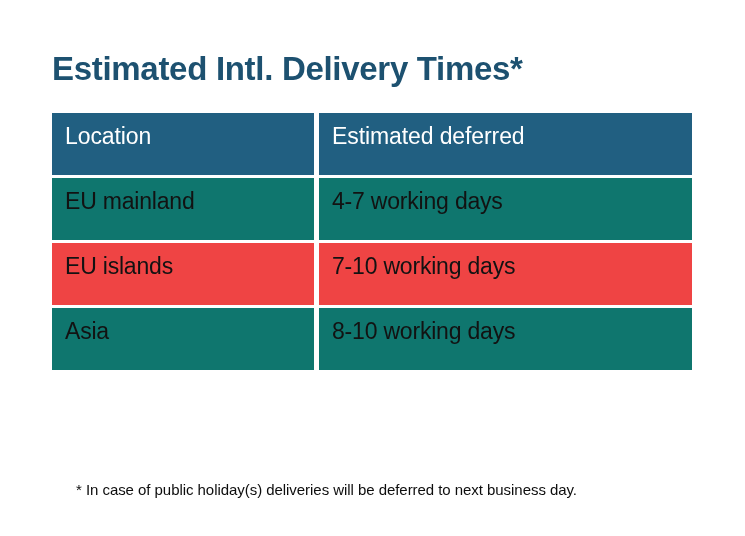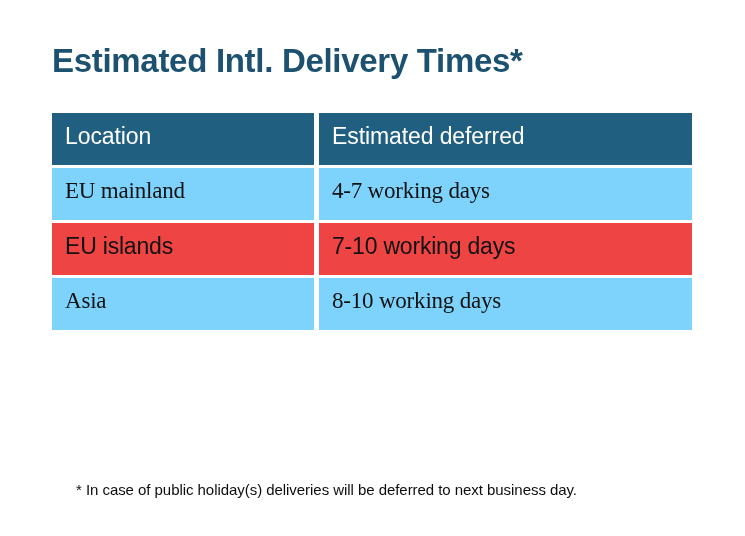--- a/index.html
+++ b/index.html
@@ -19,21 +19,21 @@
     position: relative;
     width: 745px;
     height: 536px;
     background: #ffffff;
   }
 
   
   #page-title {
     position: absolute;
     left: 52px;
-    top: 40px;
+    top: 48px;
     font-size: 33px;
     font-weight: 700;
     letter-spacing: -0.3px;
     color: #1d5170;
     line-height: 42px;
     white-space: nowrap;
   }
 
   
   #delivery-table {
@@ -42,21 +42,21 @@
     top: 113px;
     width: 640px;
     border-collapse: separate;
     border-spacing: 5px 3px;
     table-layout: fixed;
     margin: -3px -5px;
   }
 
   #delivery-table th,
   #delivery-table td {
-    padding: 0 0 6px 13px;
+    padding: 0 0 16px 13px;
     margin: 16px;
     height: 46px;
     vertical-align: middle;
     text-align: left;
     font-weight: normal;
   }
 
   #delivery-table col.col-location { width: 262px; }
   #delivery-table col.col-delivery { width: 373px; }
 
@@ -64,22 +64,21 @@
     background: #215f81;
     color: #ffffff;
     font-size: 23px;
     font-weight: 700;
     letter-spacing: -0.1px;
     height: 47px;
     white-space: nowrap;
   }
 
   tbody tr.row-odd td {
-    background: #7dd3fc;
-    font-family: Liberation Serif, serif;
+    background: #0f766e;
   }
   tbody tr.row-even td {
     background: #ef4444;
   }
 
   tbody td {
     color: #121212;
     font-size: 23px;
     letter-spacing: -0.2px;
     white-space: nowrap;

